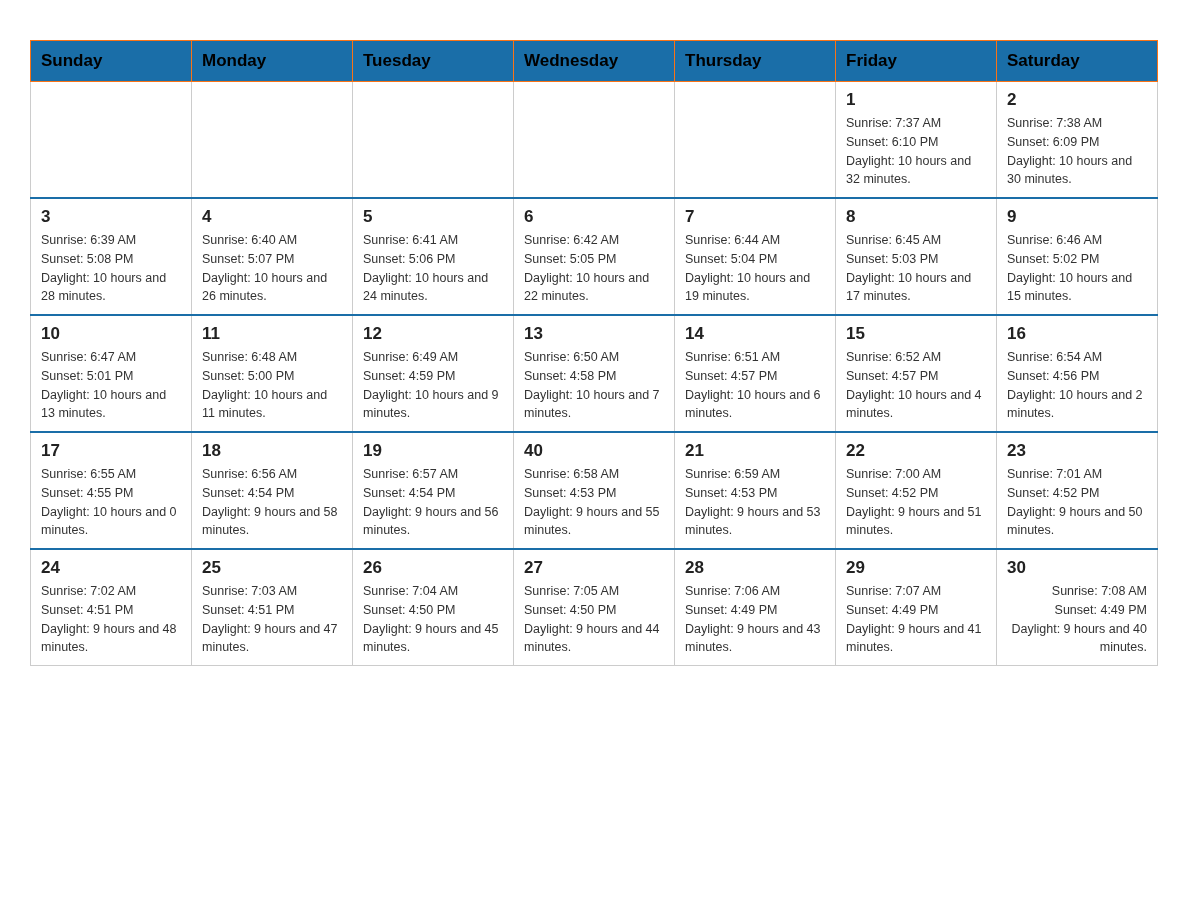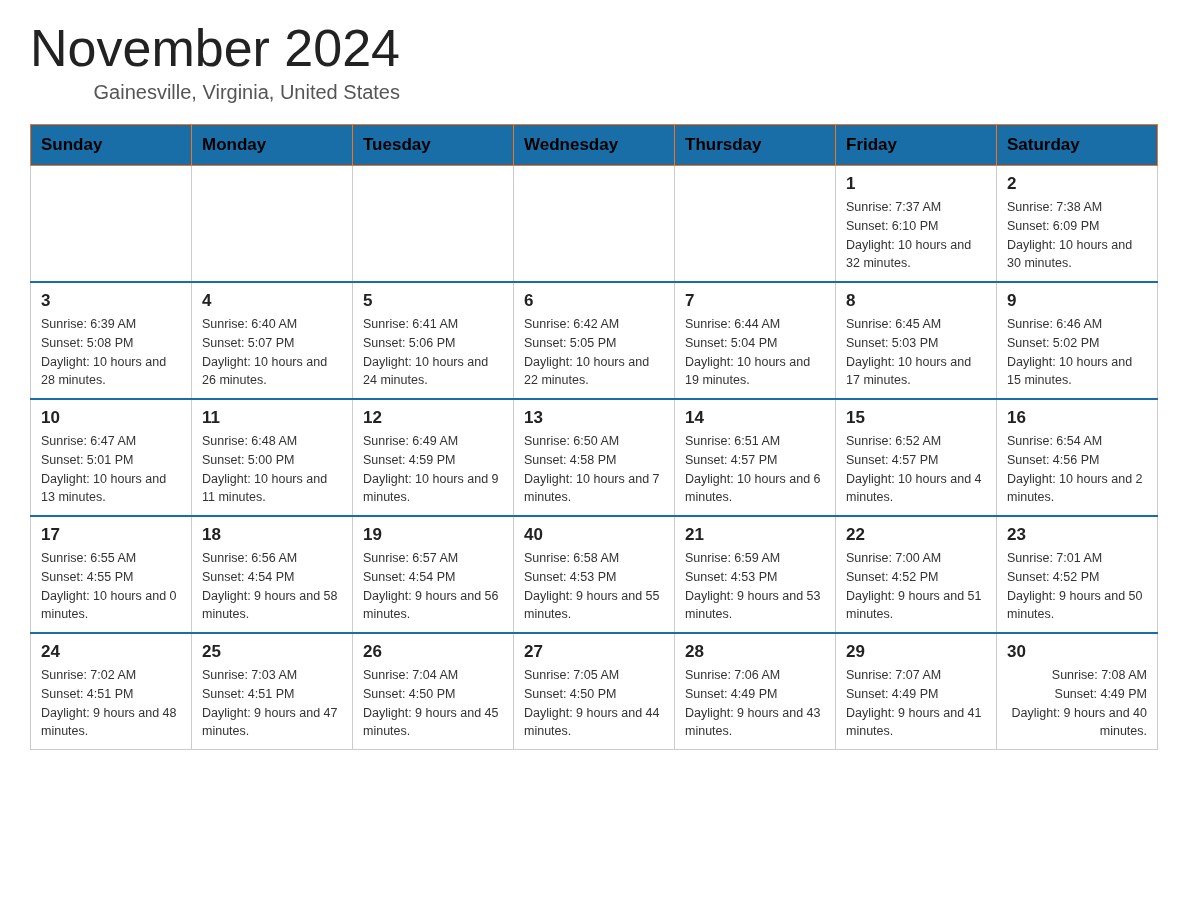--- a/index.html
+++ b/index.html
@@ -97,24 +97,20 @@
       border-top: 2px solid #1a6ea8;
     }
     .empty-cell {
       background: #fff;
     }
   </style>
 </head>
 <body>
 
 <div class="header">
-  <div class="title-section">
-    <div class="month-title">November 2024</div>
-    <div class="location">Gainesville, Virginia, United States</div>
-  </div>
 </div>
 
 <table class="calendar-table">
   <thead>
     <tr>
     <th>Sunday</th>
         <th>Monday</th>
         <th>Tuesday</th>
         <th>Wednesday</th>
         <th>Thursday</th>

